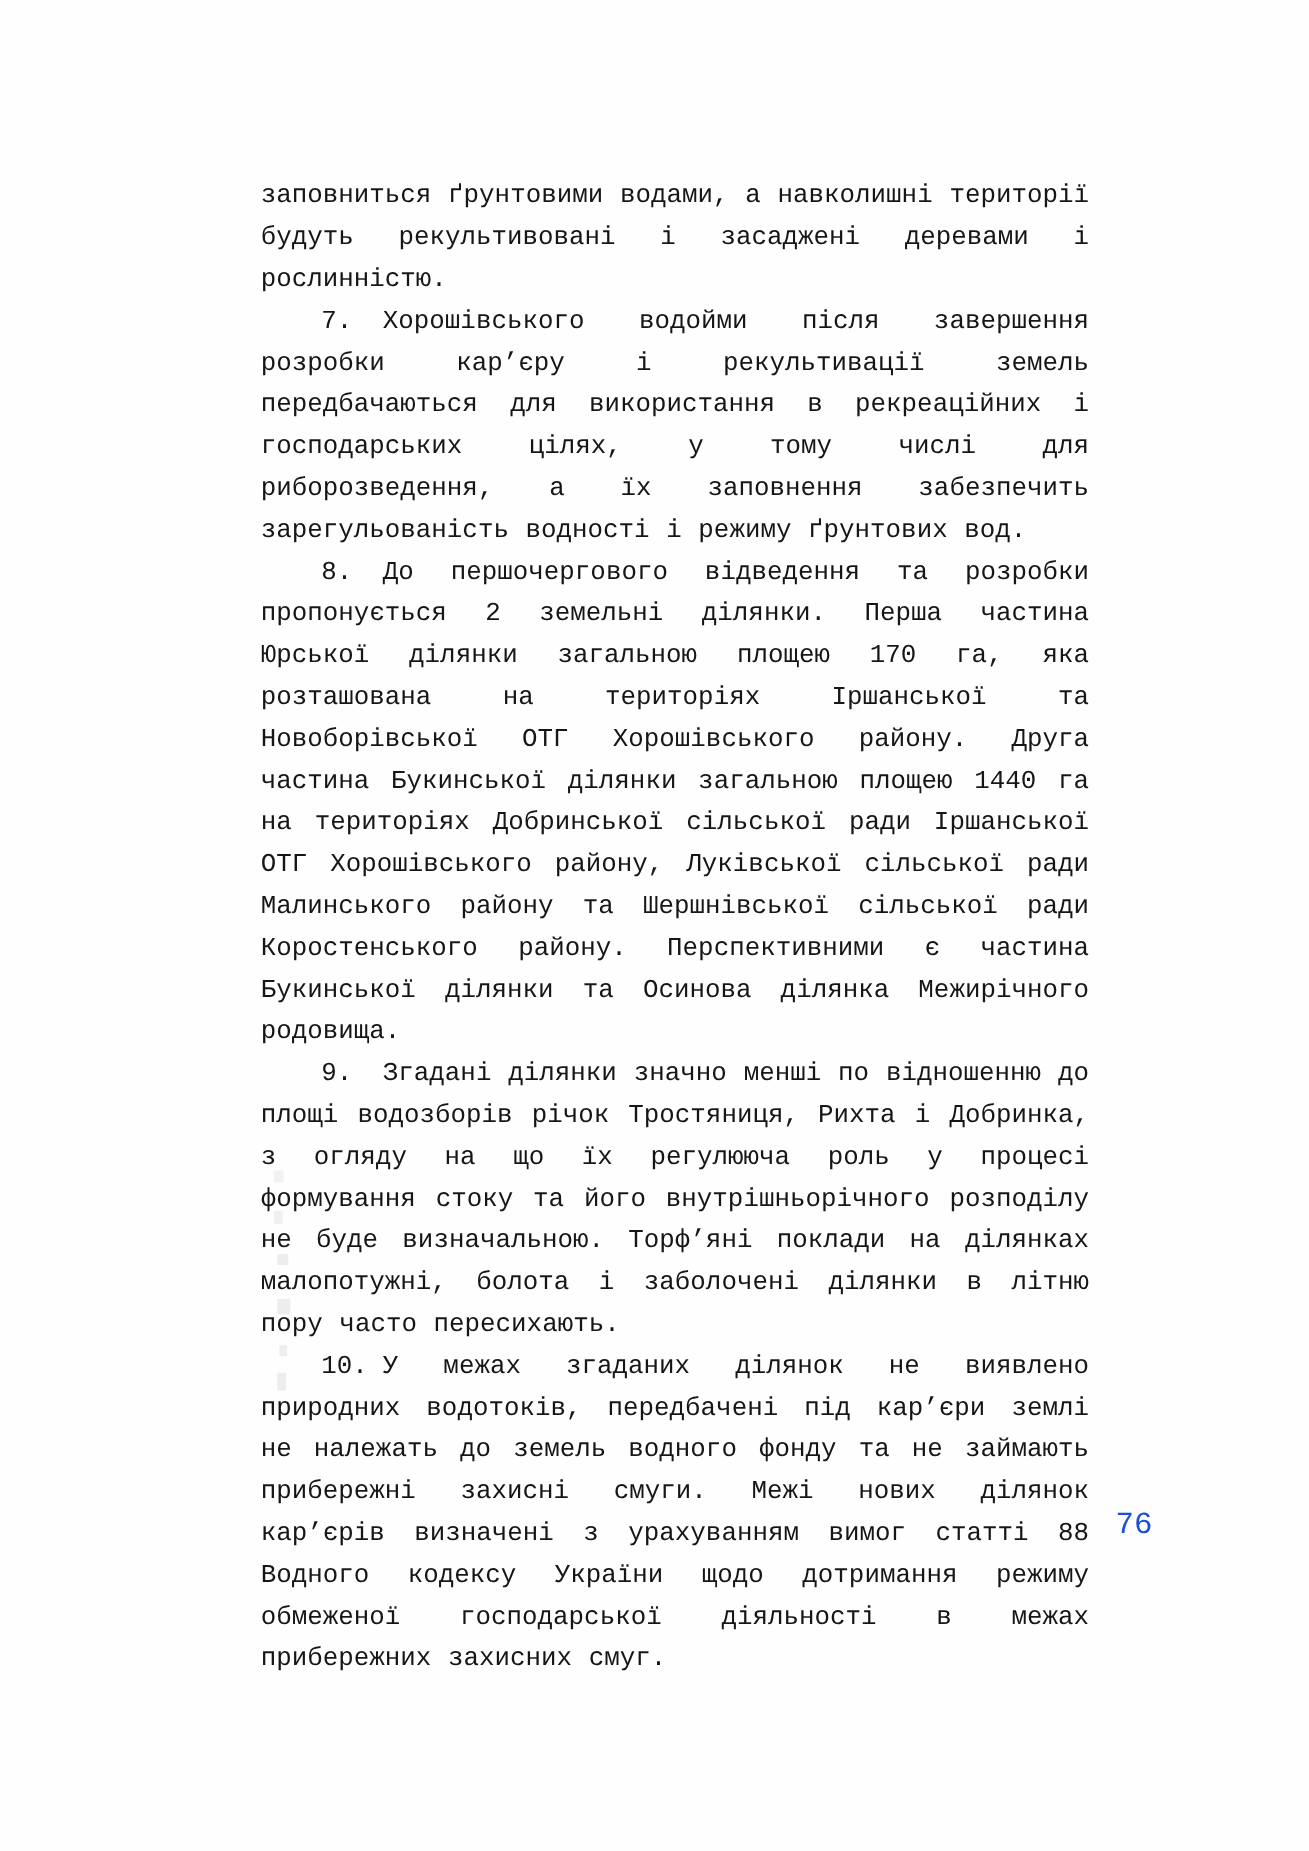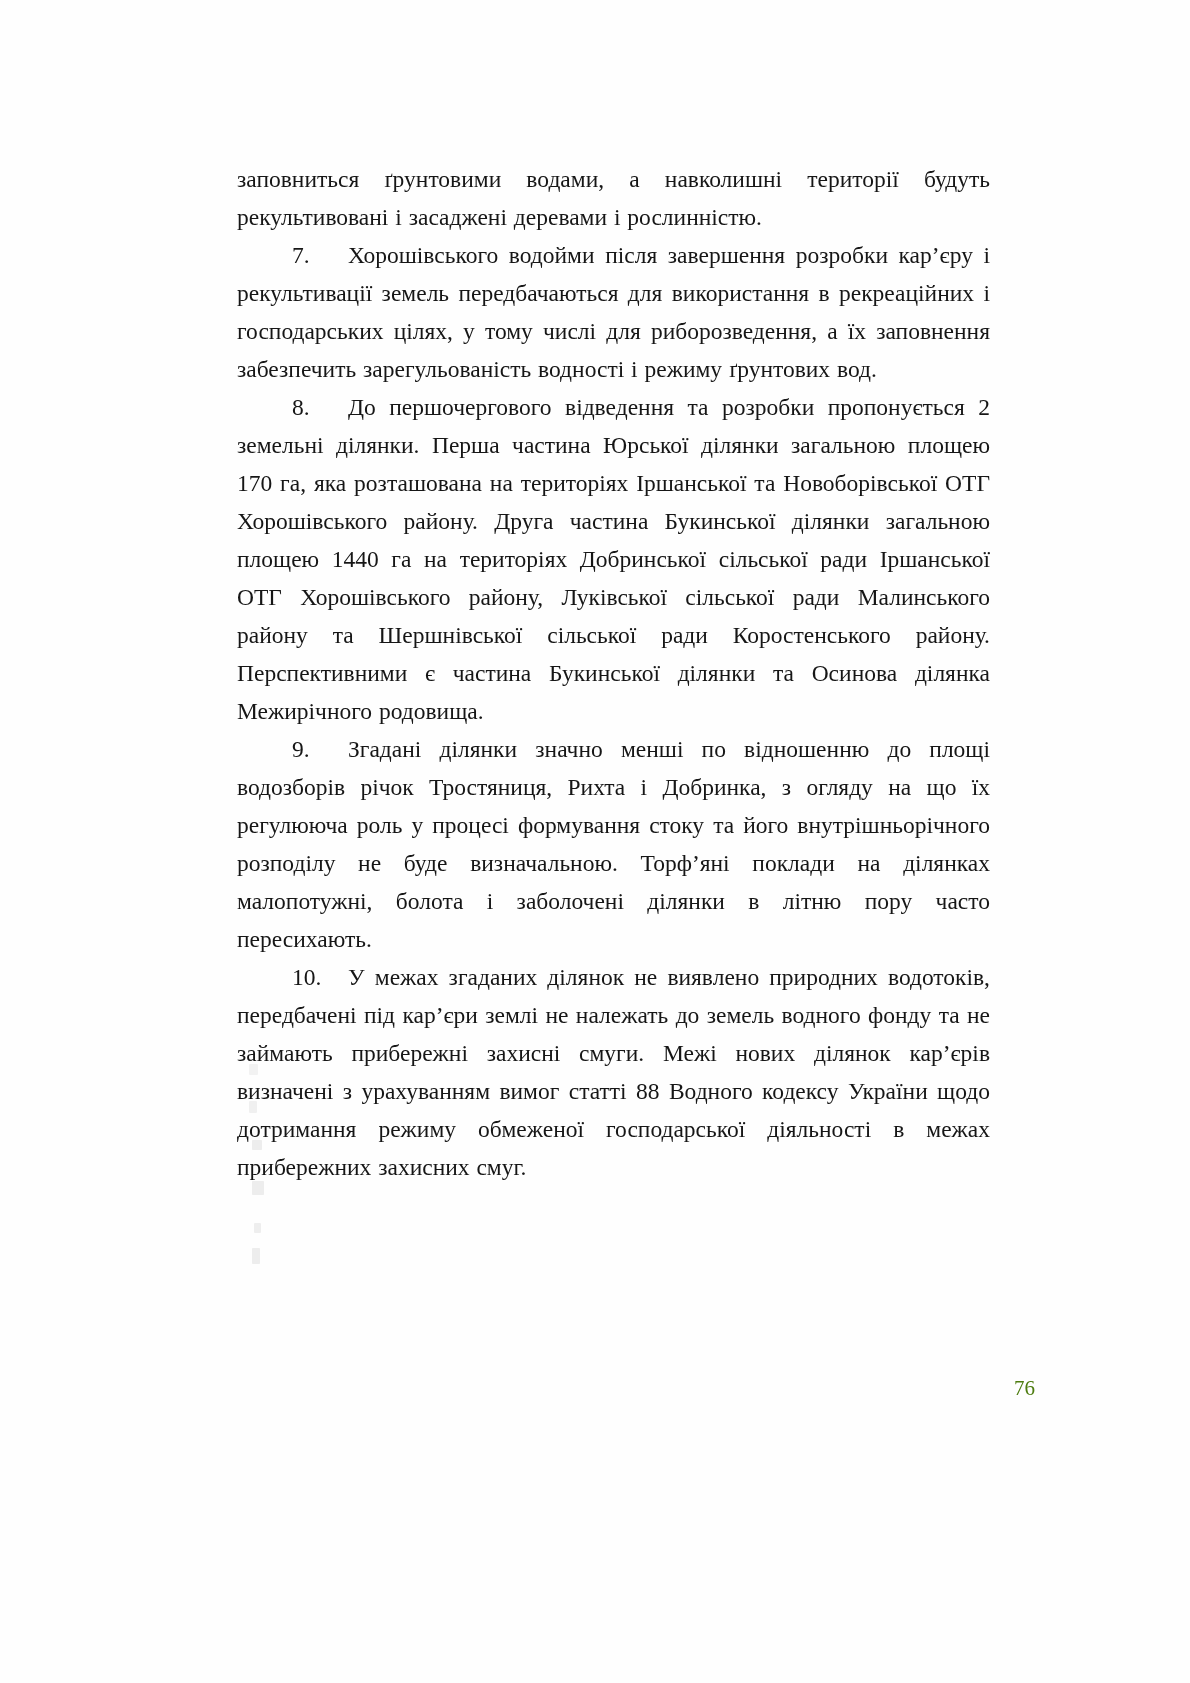--- a/index.html
+++ b/index.html
@@ -6,21 +6,21 @@
     margin: 0;
     padding: 0;
     background: #ffffff;
   }
   .page {
     position: relative;
     width: 1190px;
     height: 1683px;
     background: #fefefe;
     overflow: hidden;
-    font-family: Liberation Serif, serif;
+    font-family: Liberation Mono, monospace;
     color: #161616;
   }
   .text-block {
     position: absolute;
     left: 237px;
     top: 160px;
     width: 753px;
   }
   .text-block p {
     margin: 0;
@@ -36,23 +36,23 @@
   }
   .para-num {
     display: inline-block;
     min-width: 56px;
     text-indent: 0;
   }
   .page-number {
     position: absolute;
     left: 1014px;
     top: 1376px;
-    font-size: 21px;
+    font-size: 28px;
     line-height: 24px;
-    color: #4d7c0f;
+    color: #1d4ed8;
   }
   .scan-artifact {
     position: absolute;
     background: #dcdcdc;
     opacity: 0.55;
     border-radius: 1px;
   }
   .a1 { left: 249px; top: 1064px; width: 9px;  height: 11px; opacity: 0.35; }
   .a2 { left: 249px; top: 1101px; width: 8px;  height: 12px; opacity: 0.4; }
   .a3 { left: 252px; top: 1140px; width: 10px; height: 10px; opacity: 0.5; }

